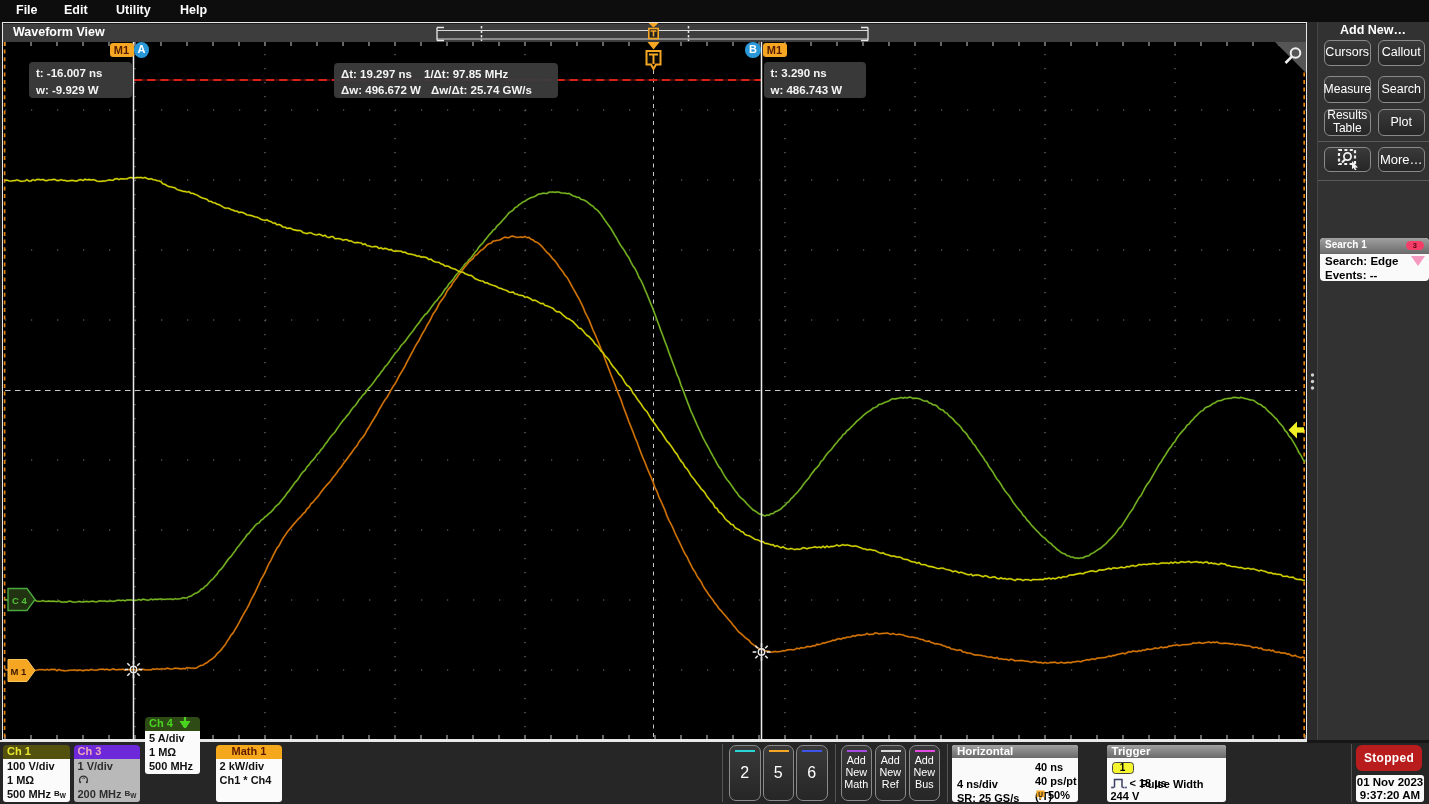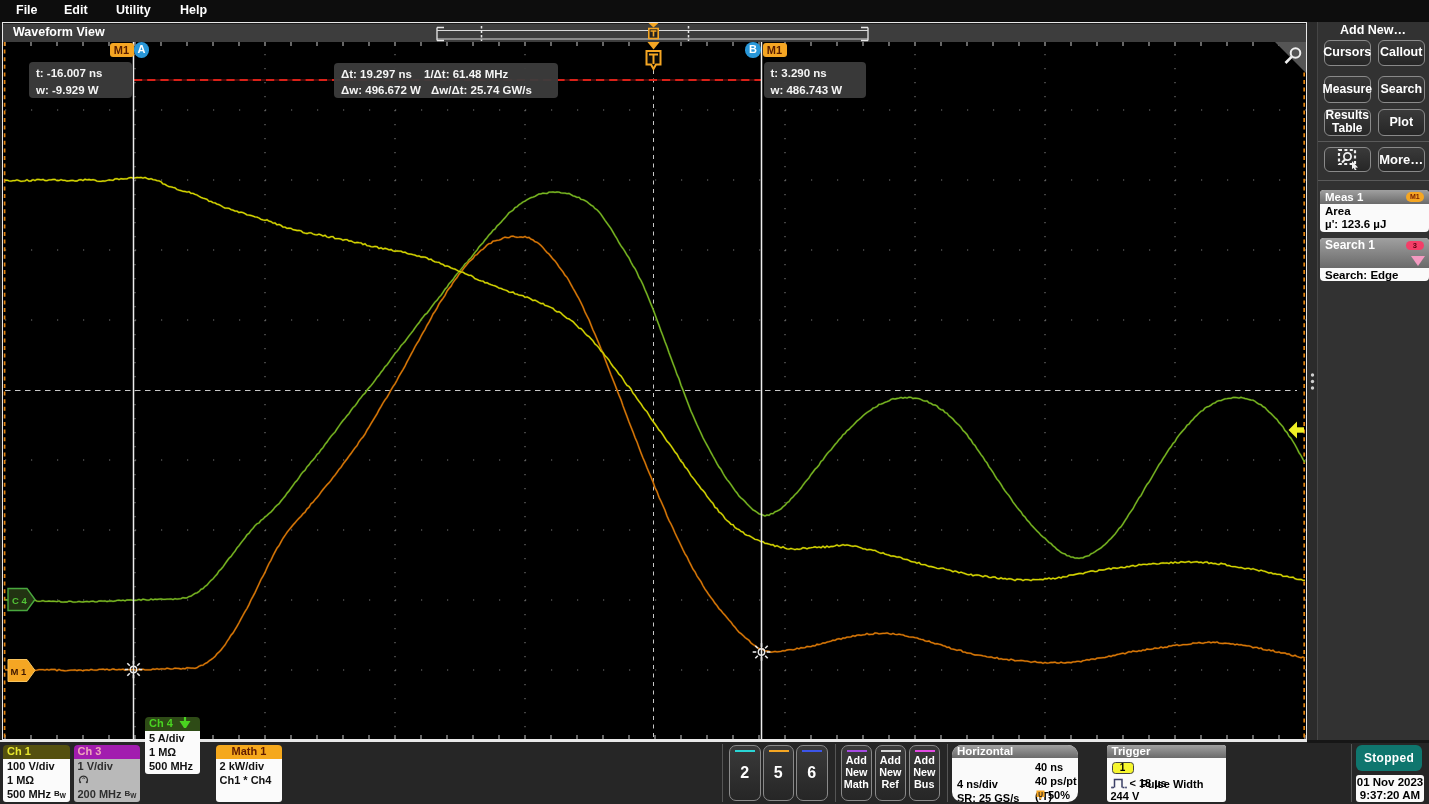--- a/index.html
+++ b/index.html
@@ -1,19 +1,19 @@
 <!DOCTYPE html>
 <html><head><meta charset="utf-8"><style>
 *{margin:0;padding:0;box-sizing:border-box}
 html,body{width:1429px;height:804px;background:#1c1c1c;font-family:"Liberation Sans",sans-serif;overflow:hidden}
 #root{position:relative;width:1429px;height:804px}
 .abs{position:absolute}
 .b{font-weight:bold}
 .wht{color:#fff}
-.btn{position:absolute;background:linear-gradient(#3a3a3a,#262626);border:1px solid #8a8a8a;border-radius:6px;color:#fff;font-weight:bold;display:flex;align-items:center;justify-content:center;text-align:center}
+.btn{position:absolute;background:linear-gradient(#3a3a3a,#262626);border:1px solid #8a8a8a;border-radius:6px;color:#fff;font-weight:normal;display:flex;align-items:center;justify-content:center;text-align:center}
 .hdr{background:linear-gradient(#a0a0a0,#6a6a6a);color:#fff;font-weight:bold;padding-left:5px}
 .panel{position:absolute;background:#fafafa;border-radius:4px;overflow:hidden;color:#000;font-weight:bold}
 .ro{position:absolute;background:rgba(60,60,60,0.95);border-radius:4px;color:#f5f5f5;font-weight:bold;font-size:11.5px;line-height:16.5px;padding:3px 0 0 7px}
 </style></head><body>
 <div id="root">
 <div class="abs" style="left:0;top:0"><svg id="plot" width="1429" height="804" viewBox="0 0 1429 804">
 <rect x="3" y="41.5" width="1303.5" height="698.5" fill="#000"></rect>
 <path d="M5 110h1.2 M31 110h1.2 M57 110h1.2 M83 110h1.2 M109 110h1.2 M135 110h1.2 M161 110h1.2 M187 110h1.2 M213 110h1.2 M239 110h1.2 M265 110h1.2 M291 110h1.2 M317 110h1.2 M343 110h1.2 M369 110h1.2 M395 110h1.2 M421 110h1.2 M447 110h1.2 M473 110h1.2 M499 110h1.2 M525 110h1.2 M551 110h1.2 M577 110h1.2 M603 110h1.2 M629 110h1.2 M655 110h1.2 M681 110h1.2 M707 110h1.2 M733 110h1.2 M759 110h1.2 M785 110h1.2 M811 110h1.2 M837 110h1.2 M863 110h1.2 M889 110h1.2 M915 110h1.2 M941 110h1.2 M967 110h1.2 M993 110h1.2 M1019 110h1.2 M1045 110h1.2 M1071 110h1.2 M1097 110h1.2 M1123 110h1.2 M1149 110h1.2 M1175 110h1.2 M1201 110h1.2 M1227 110h1.2 M1253 110h1.2 M1279 110h1.2 M1305 110h1.2" stroke="#787878" stroke-width="1.1" fill="none"></path>
 <path d="M5 180h1.2 M31 180h1.2 M57 180h1.2 M83 180h1.2 M109 180h1.2 M135 180h1.2 M161 180h1.2 M187 180h1.2 M213 180h1.2 M239 180h1.2 M265 180h1.2 M291 180h1.2 M317 180h1.2 M343 180h1.2 M369 180h1.2 M395 180h1.2 M421 180h1.2 M447 180h1.2 M473 180h1.2 M499 180h1.2 M525 180h1.2 M551 180h1.2 M577 180h1.2 M603 180h1.2 M629 180h1.2 M655 180h1.2 M681 180h1.2 M707 180h1.2 M733 180h1.2 M759 180h1.2 M785 180h1.2 M811 180h1.2 M837 180h1.2 M863 180h1.2 M889 180h1.2 M915 180h1.2 M941 180h1.2 M967 180h1.2 M993 180h1.2 M1019 180h1.2 M1045 180h1.2 M1071 180h1.2 M1097 180h1.2 M1123 180h1.2 M1149 180h1.2 M1175 180h1.2 M1201 180h1.2 M1227 180h1.2 M1253 180h1.2 M1279 180h1.2 M1305 180h1.2" stroke="#787878" stroke-width="1.1" fill="none"></path>
 <path d="M5 250h1.2 M31 250h1.2 M57 250h1.2 M83 250h1.2 M109 250h1.2 M135 250h1.2 M161 250h1.2 M187 250h1.2 M213 250h1.2 M239 250h1.2 M265 250h1.2 M291 250h1.2 M317 250h1.2 M343 250h1.2 M369 250h1.2 M395 250h1.2 M421 250h1.2 M447 250h1.2 M473 250h1.2 M499 250h1.2 M525 250h1.2 M551 250h1.2 M577 250h1.2 M603 250h1.2 M629 250h1.2 M655 250h1.2 M681 250h1.2 M707 250h1.2 M733 250h1.2 M759 250h1.2 M785 250h1.2 M811 250h1.2 M837 250h1.2 M863 250h1.2 M889 250h1.2 M915 250h1.2 M941 250h1.2 M967 250h1.2 M993 250h1.2 M1019 250h1.2 M1045 250h1.2 M1071 250h1.2 M1097 250h1.2 M1123 250h1.2 M1149 250h1.2 M1175 250h1.2 M1201 250h1.2 M1227 250h1.2 M1253 250h1.2 M1279 250h1.2 M1305 250h1.2" stroke="#787878" stroke-width="1.1" fill="none"></path>
@@ -99,21 +99,21 @@
 <path d="M650.5 31h6M653.5 31v5.5" stroke="#f5a623" stroke-width="1.6" fill="none"></path>
 </svg>
 <div class="abs b" style="left:109.5px;top:42.5px;width:24px;height:14.5px;background:#f5a623;border-radius:3px;color:#571c00;font-size:11px;text-align:center;line-height:14.5px">M1</div>
 <div class="abs b" style="left:133.8px;top:42px;width:15.5px;height:15.5px;background:#2997d8;border-radius:50%;color:#fff;font-size:11px;text-align:center;line-height:15.5px">A</div>
 <div class="abs b" style="left:745.2px;top:42px;width:15.5px;height:15.5px;background:#2997d8;border-radius:50%;color:#fff;font-size:11px;text-align:center;line-height:15.5px">B</div>
 <div class="abs b" style="left:762.5px;top:42.5px;width:24px;height:14.5px;background:#f5a623;border-radius:3px;color:#571c00;font-size:11px;text-align:center;line-height:14.5px">M1</div>
 <div class="ro" style="left:29px;top:62px;width:102.5px;height:35.5px">t: -16.007 ns<br>w: -9.929 W</div>
 <div class="ro" style="left:763.5px;top:62px;width:102.5px;height:35.5px">t: 3.290 ns<br>w: 486.743 W</div>
 <div class="ro" style="left:334px;top:62.5px;width:224px;height:35.5px;padding-left:0">
 <div class="abs" style="left:7px;top:3px">Δt: 19.297 ns</div>
-<div class="abs" style="left:90px;top:3px">1/Δt: 61.48 MHz</div>
+<div class="abs" style="left:90px;top:3px">1/Δt: 97.85 MHz</div>
 <div class="abs" style="left:7px;top:19.5px">Δw: 496.672 W</div>
 <div class="abs" style="left:97px;top:19.5px">Δw/Δt: 25.74 GW/s</div>
 </div>
 
 <div class="abs" style="left:1307px;top:22px;width:122px;height:719px;background:#2b2b2b"></div>
 <div class="abs" style="left:1317px;top:22px;width:112px;height:719px;background:#323232;border-left:1px solid #454545"></div>
 <div class="abs b wht" style="left:1317px;top:22.5px;width:112px;text-align:center;font-size:12.5px">Add New…</div>
 
 <svg class="abs" style="left:1308px;top:370px" width="10" height="24" viewBox="0 0 10 24">
       <circle cx="4.5" cy="5" r="1.7" fill="#cfcfcf"></circle>
@@ -130,42 +130,37 @@
 <div class="abs" style="left:1318px;top:179.5px;width:111px;height:1px;background:#5a5a5a"></div>
 <div class="btn" style="left:1323.5px;top:146.5px;width:47.5px;height:25.5px">
 <svg width="30" height="22" viewBox="0 0 30 22">
 <rect x="7" y="2" width="16" height="14" fill="none" stroke="#f0f0f0" stroke-width="2.2" stroke-dasharray="3 2.4"></rect>
 <circle cx="15.5" cy="8.5" r="3.6" fill="none" stroke="#f0f0f0" stroke-width="1.8"></circle>
 <line x1="13" y1="11.5" x2="10" y2="14.5" stroke="#f0f0f0" stroke-width="2.2"></line>
 <polygon points="20,13 26,19.5 23.2,19.7 24.6,22 22.8,22 21.5,19.8 20,21.2" fill="#f0f0f0"></polygon>
 </svg>
     </div>
 <div class="btn" style="left:1377.5px;top:146.5px;width:47.5px;height:25.5px;font-size:13px;line-height:13.5px">More…</div>
-<div class="panel" style="left:1320px;top:189.5px;width:109px;height:42.5px;font-size:11.5px">
-<div class="hdr" style="height:14px;line-height:14px;font-size:11.5px">Meas 1</div>
-<div class="abs b" style="left:86px;top:2.5px;width:17.5px;height:9.5px;background:#f5a623;border-radius:5px;color:#7a2000;font-size:7px;text-align:center;line-height:9.5px">M1</div>
-<div style="padding:1px 0 0 5px;line-height:13.5px">Area<br>µ': 123.6 µJ</div>
-</div>
 <div class="panel" style="left:1320px;top:238px;width:109px;height:42.5px;font-size:11.5px">
-<div class="hdr" style="height:30px;line-height:14px;font-size:12px">Search 1</div>
+<div class="hdr" style="height:16px;line-height:14px;font-size:10px">Search 1</div>
 <div class="abs b" style="left:86px;top:2.5px;width:17.5px;height:9.5px;background:#f43e68;border-radius:5px;color:#5a0010;font-size:7.5px;text-align:center;line-height:9.5px">3</div>
 <div style="padding:1px 0 12px 5px;line-height:13.5px">Search: Edge<br>Events: --</div>
 <svg class="abs" style="left:90px;top:17px" width="16" height="12" viewBox="0 0 16 12">
         <polygon points="1,1 15,1 8,11" fill="#f49ac1"></polygon>
       </svg>
 </div>
     <div class="abs" style="left:0;top:741px;width:1429px;height:63px;background:#262626"></div>
 <div class="abs" style="left:0;top:739.5px;width:1310px;height:2px;background:#e8e8e8"></div>
 <div class="abs" style="left:1307px;top:739.5px;width:122px;height:3px;background:#161616"></div>
 <div class="abs" style="left:3px;top:745px;width:67px;height:57px;border-radius:4px 4px 3px 3px;overflow:hidden">
       <div class="b" style="height:13.5px;background:#54500f;color:#e8e82e;font-size:11px;line-height:13px;padding-left:4px">Ch 1</div>
       <div class="b" style="height:43.5px;background:#fbfbfb;color:#111;font-size:11px;line-height:14.2px;padding:0.5px 0 0 4px">100 V/div<br>1 MΩ<br>500 MHz <span style="font-size:8px;vertical-align:2px">B</span><span style="font-size:6.5px">W</span></div>
     </div>
 <div class="abs" style="left:73.5px;top:745px;width:66.5px;height:57px;border-radius:4px 4px 3px 3px;overflow:hidden">
-      <div class="b" style="height:13.5px;background:#a21caf;color:#f0a8bb;font-size:11px;line-height:13px;padding-left:4px">Ch 3</div>
+      <div class="b" style="height:13.5px;background:#6d28d9;color:#f0a8bb;font-size:11px;line-height:13px;padding-left:4px">Ch 3</div>
       <div class="b" style="height:43.5px;background:#b9b9b9;color:#2e2e2e;font-size:11px;line-height:14.2px;padding:0.5px 0 0 4px">1 V/div<br><svg width="11" height="10" viewBox="0 0 11 10">
           <path d="M2 8 a4 4 0 1 1 7 0" fill="none" stroke="#333" stroke-width="1.3"></path>
           <circle cx="2.2" cy="8.2" r="1" fill="#333"></circle>
           <circle cx="8.8" cy="8.2" r="1" fill="#333"></circle>
           <path d="M4.5 4.5 a1.6 1.6 0 0 1 2.4 0" fill="none" stroke="#333" stroke-width="1"></path>
         </svg><br>200 MHz <span style="font-size:8px;vertical-align:2px">B</span><span style="font-size:6.5px">W</span></div>
     </div>
 <div class="abs" style="left:145px;top:717px;width:55px;height:57px;border-radius:4px 4px 3px 3px;overflow:hidden">
       <div class="b" style="height:13.5px;background:#2e4b16;color:#49d420;font-size:11px;line-height:13px;padding-left:4px">Ch 4<svg width="20" height="11" viewBox="0 0 20 11" style="vertical-align:-1px">
           <path d="M12 0 v5 M8.5 5 h7 L12 10.5 z" fill="#49d420" stroke="#49d420" stroke-width="2.2"></path>
@@ -179,21 +174,21 @@
 <div class="abs" style="left:722px;top:744px;width:1px;height:58px;background:#555"></div>
 <div class="abs" style="left:834.5px;top:744px;width:1px;height:58px;background:#555"></div>
 <div class="abs" style="left:946.5px;top:744px;width:1px;height:58px;background:#555"></div>
 <div class="abs" style="left:1350.5px;top:744px;width:1px;height:58px;background:#555"></div>
 <div class="btn" style="left:729px;top:745px;width:31.5px;height:56px;border-radius:7px;font-size:16px"><div class="abs" style="left:5px;top:3.5px;width:20px;height:2.6px;background:#2ad5d5"></div>2</div>
 <div class="btn" style="left:762.5px;top:745px;width:31.5px;height:56px;border-radius:7px;font-size:16px"><div class="abs" style="left:5px;top:3.5px;width:20px;height:2.6px;background:#f5a623"></div>5</div>
 <div class="btn" style="left:796px;top:745px;width:31.5px;height:56px;border-radius:7px;font-size:16px"><div class="abs" style="left:5px;top:3.5px;width:20px;height:2.6px;background:#3c55e8"></div>6</div>
 <div class="btn" style="left:840.5px;top:745px;width:31.5px;height:56px;border-radius:7px;font-size:10.8px;line-height:11.8px"><div class="abs" style="left:5px;top:3.5px;width:20px;height:2.6px;background:#a54ae2"></div>Add<br>New<br>Math</div>
 <div class="btn" style="left:874.5px;top:745px;width:31.5px;height:56px;border-radius:7px;font-size:10.8px;line-height:11.8px"><div class="abs" style="left:5px;top:3.5px;width:20px;height:2.6px;background:#d8d8d8"></div>Add<br>New<br>Ref</div>
 <div class="btn" style="left:908.5px;top:745px;width:31.5px;height:56px;border-radius:7px;font-size:10.8px;line-height:11.8px"><div class="abs" style="left:5px;top:3.5px;width:20px;height:2.6px;background:#e24ae2"></div>Add<br>New<br>Bus</div>
-<div class="panel" style="left:952px;top:745px;width:126px;height:56.5px;font-size:11px;border-radius:10px">
+<div class="panel" style="left:952px;top:745px;width:126px;height:56.5px;font-size:11px;border-radius:3px">
 <div class="hdr" style="height:13px;line-height:12.5px;font-size:11.5px">Horizontal</div>
 <div class="abs b" style="left:5px;top:32px;line-height:14.4px">4 ns/div<br>SR: 25 GS/s<br>RL: 1 kpts</div>
 <div class="abs b" style="left:83px;top:15px;line-height:14.4px">40 ns<br>40 ps/pt (IT)</div>
 <div class="abs b" style="left:96px;top:44px">50%</div>
 <svg class="abs" style="left:84px;top:44.5px" width="9" height="11" viewBox="0 0 9 11">
         <polygon points="0.5,0.5 8.5,0.5 8.5,7 6,7 4.5,10 3,7 0.5,7" fill="#f5a623"></polygon>
         <text x="4.5" y="6.5" font-size="6.5" font-weight="bold" fill="#222" text-anchor="middle" font-family="Liberation Sans, sans-serif">U</text>
       </svg>
 </div>
 <div class="panel" style="left:1106.5px;top:745px;width:119px;height:56.5px;font-size:11px;border-radius:3px">
@@ -201,14 +196,14 @@
 <div class="abs b" style="left:5px;top:16.5px;width:22px;height:12px;background:#f6f62e;border:1.2px solid #444;border-radius:3.5px;text-align:center;line-height:10.5px;font-size:10px">1</div>
 <div class="abs b" style="left:34px;top:33px">Pulse Width</div>
 <svg class="abs" style="left:4px;top:32.5px" width="17" height="11" viewBox="0 0 17 11">
         <path d="M1.5 9.5 h1.5 M3.5 9.5 V1.5 H11 V9.5 M11.5 9.5 h2" fill="none" stroke="#3a3f66" stroke-width="1.5"></path>
         <circle cx="1" cy="9.5" r="0.9" fill="#3a3f66"></circle>
         <circle cx="15" cy="9.5" r="0.9" fill="#3a3f66"></circle>
       </svg>
 <div class="abs b" style="left:23px;top:31.5px">&lt; 18 µs</div>
 <div class="abs b" style="left:4px;top:45px">244 V</div>
 </div>
-<div class="abs b" style="left:1356px;top:744.5px;width:66px;height:26.5px;background:#0f766e;border-radius:6px;color:#fff;font-size:12px;text-align:center;line-height:26.5px;letter-spacing:0.3px">Stopped</div>
+<div class="abs b" style="left:1356px;top:744.5px;width:66px;height:26.5px;background:#b91c1c;border-radius:6px;color:#fff;font-size:12px;text-align:center;line-height:26.5px;letter-spacing:0.3px">Stopped</div>
 <div class="abs b" style="left:1356px;top:774.5px;width:68px;height:27px;background:#fafafa;border-radius:3px;color:#000;font-size:11.5px;text-align:center;line-height:13.2px;padding-top:1px">01 Nov 2023<br>9:37:20 AM</div>
 </div>
 </body></html>

